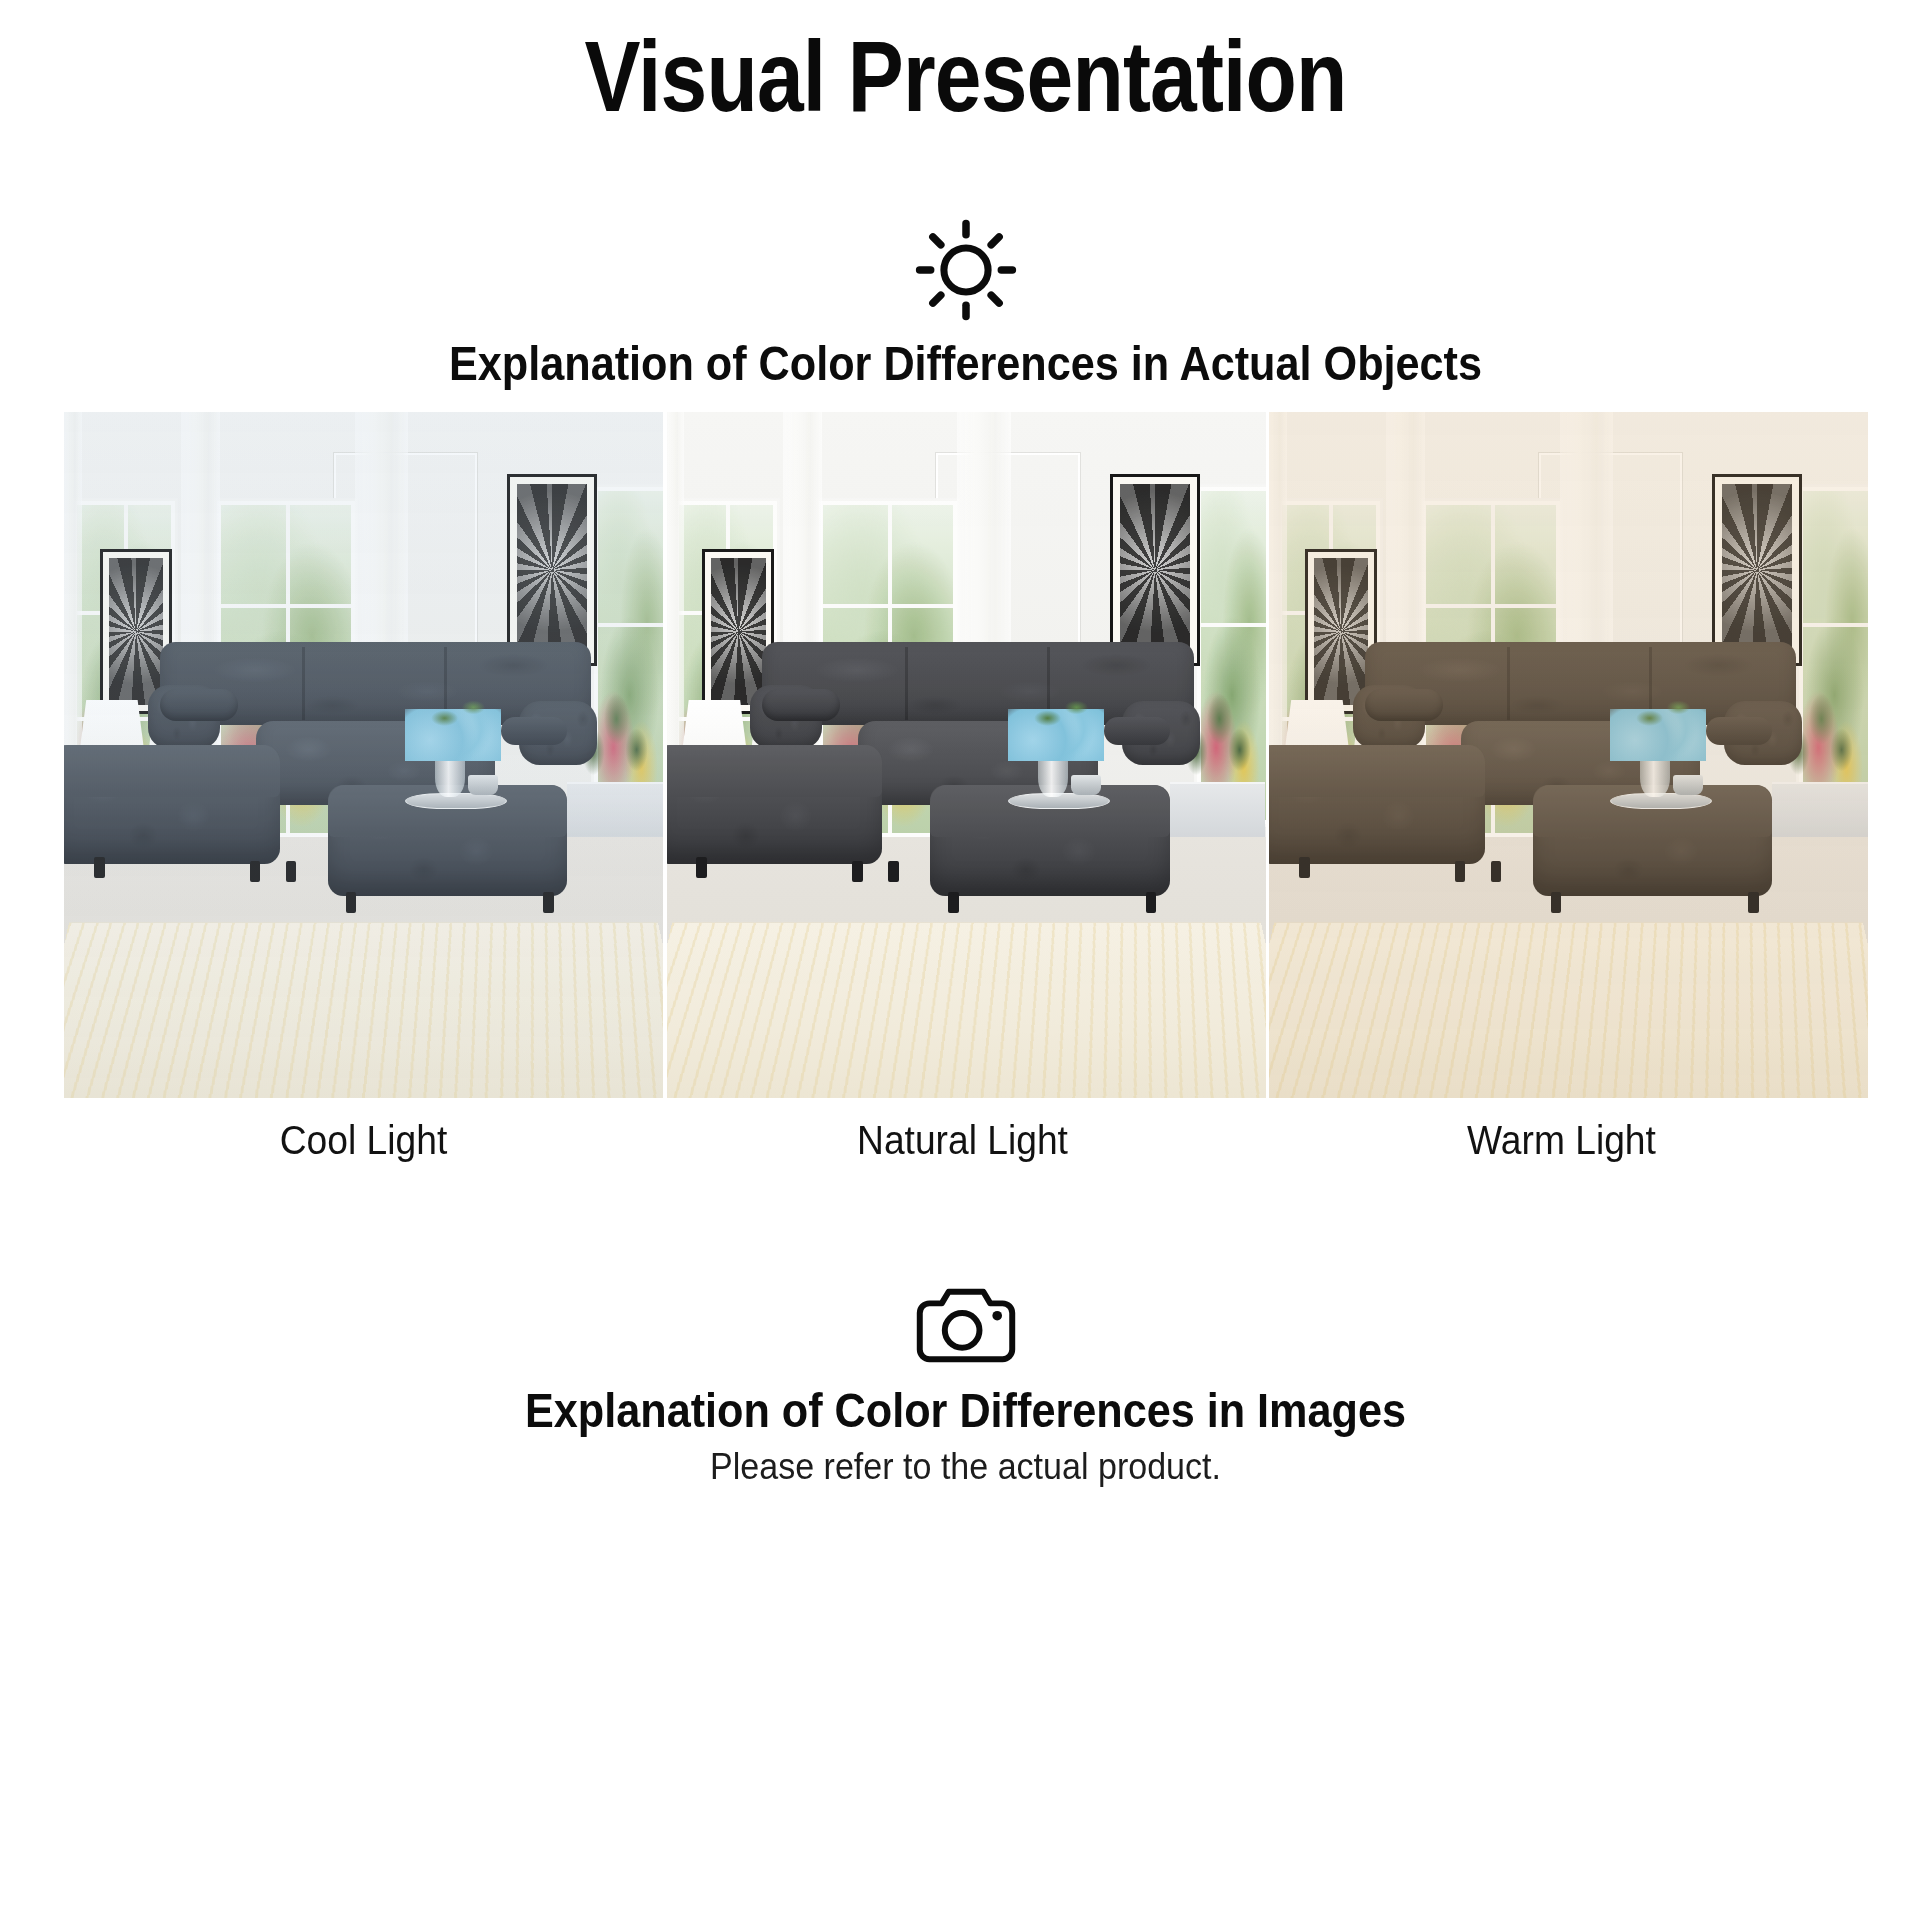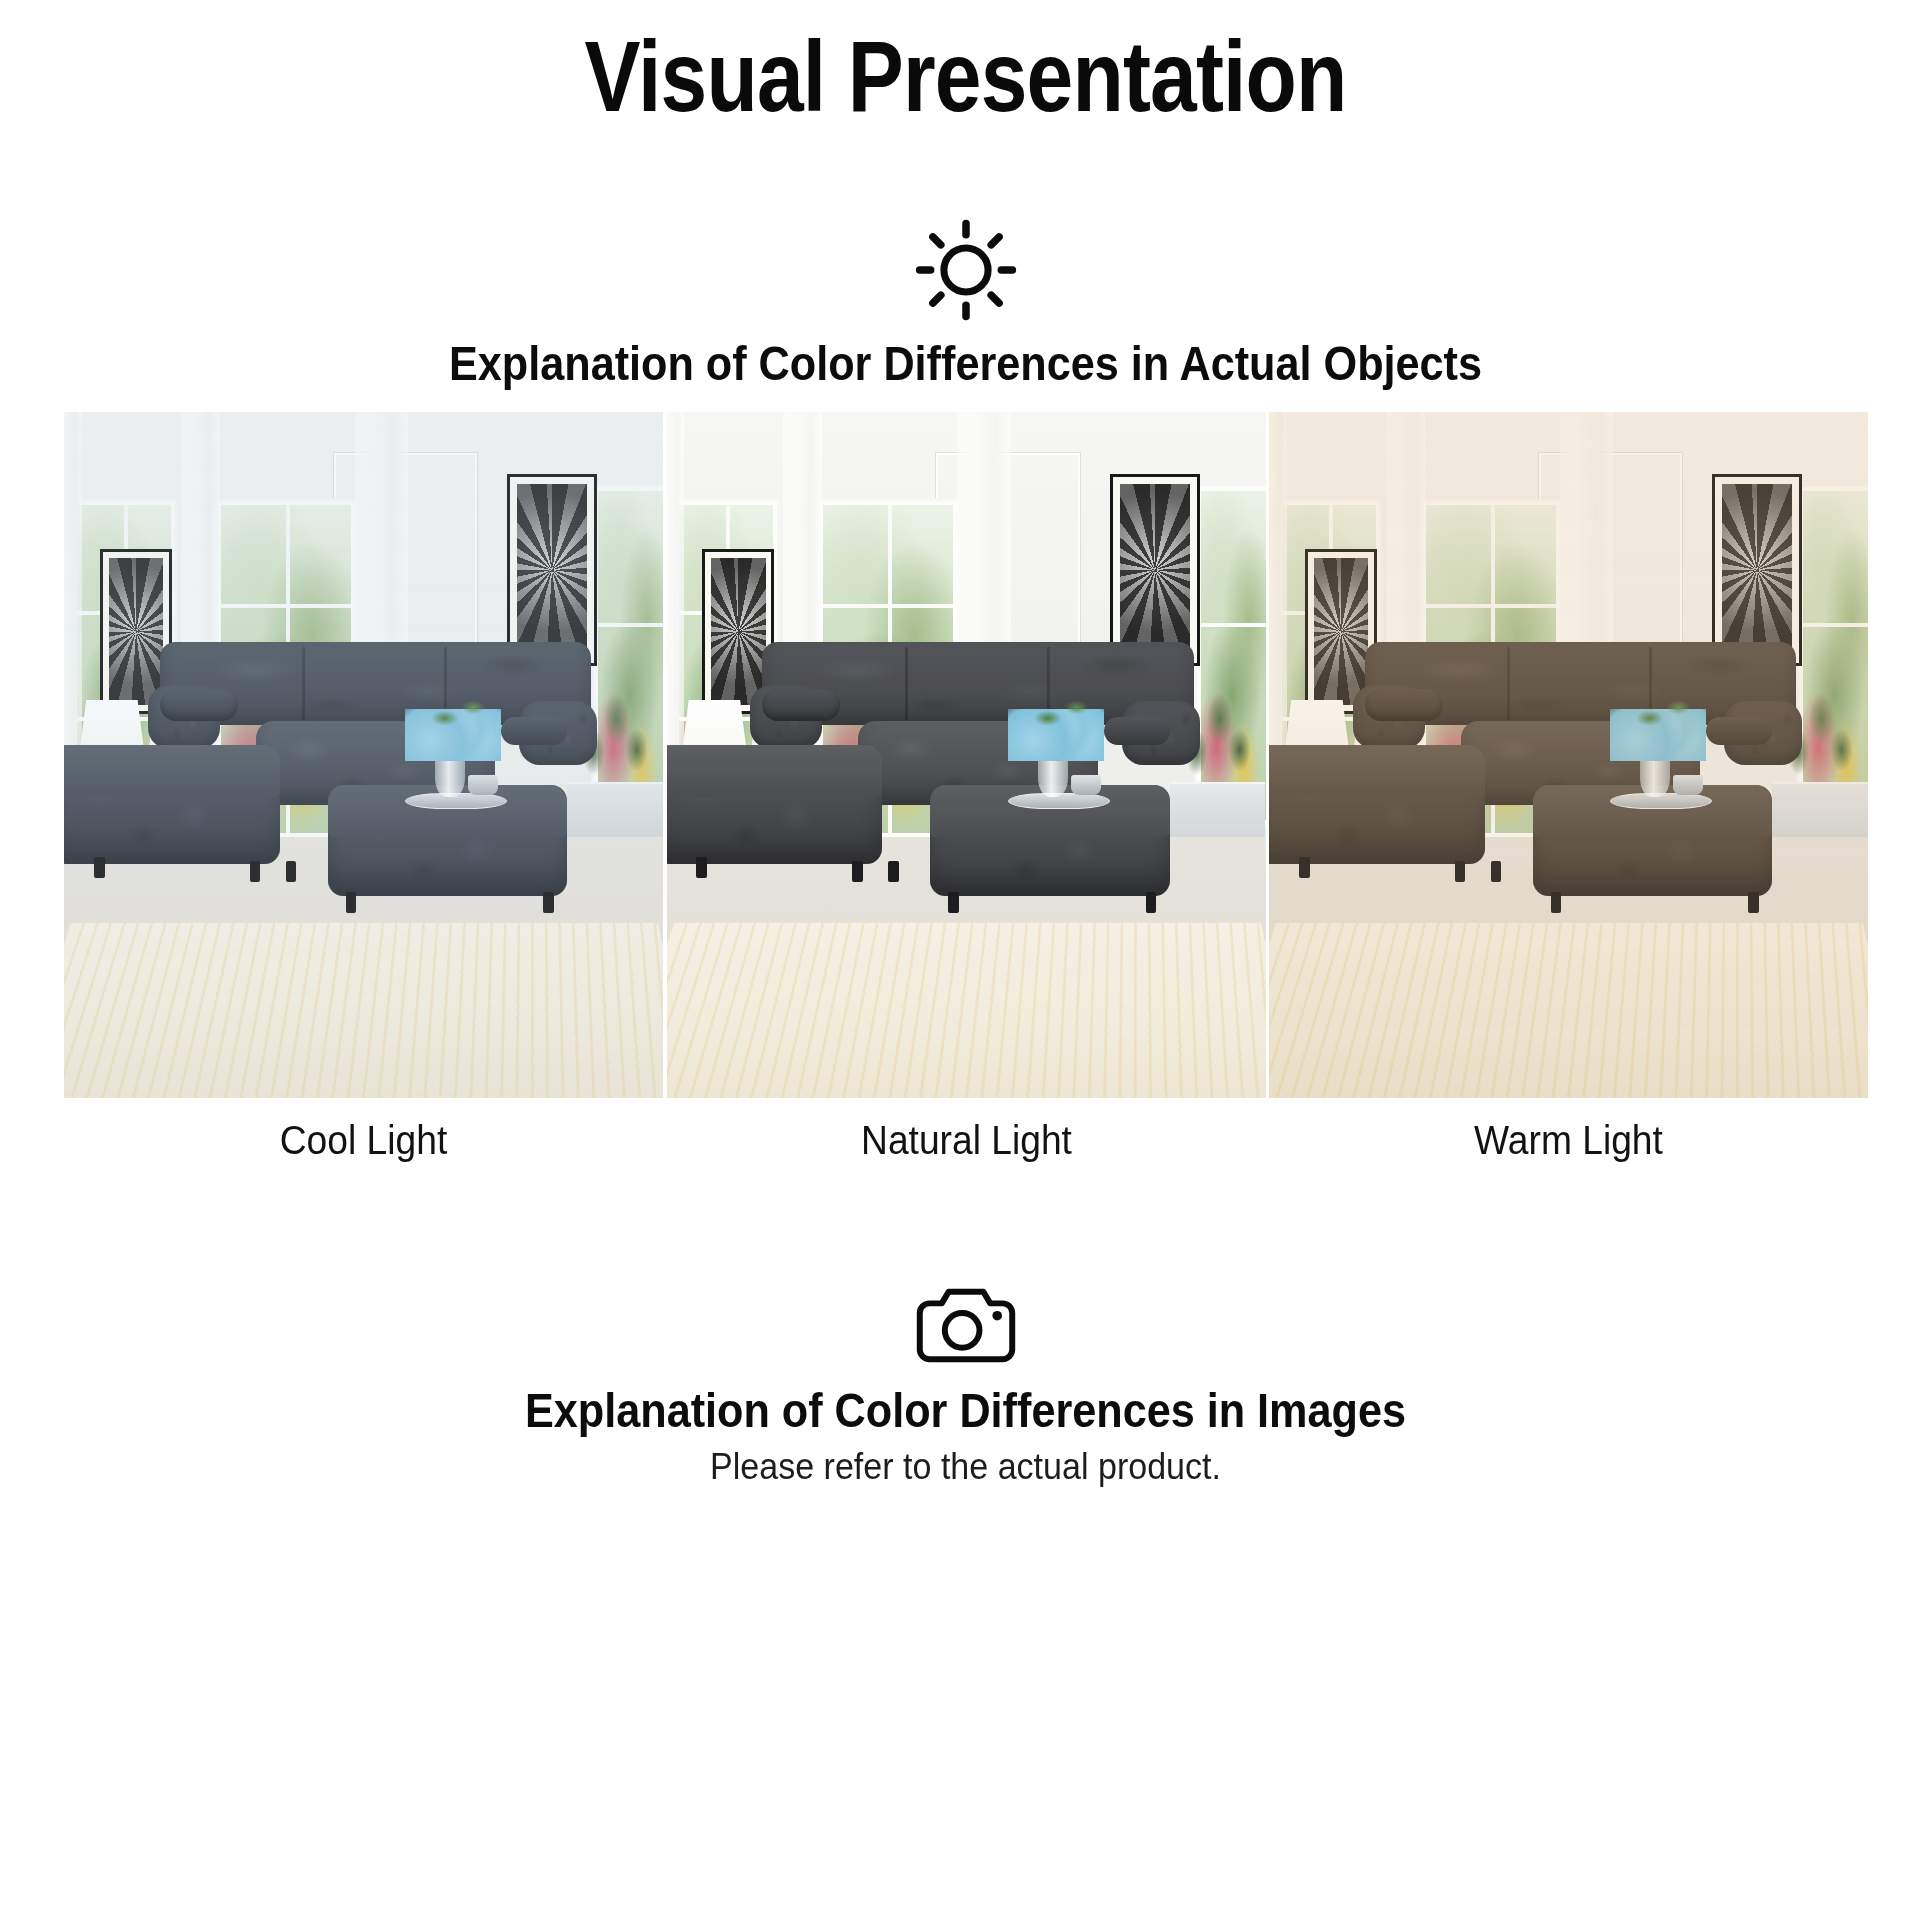--- a/index.html
+++ b/index.html
@@ -270,21 +270,21 @@
 
   
   .tone { position:absolute; inset:0; pointer-events:none; }
   .tone-cool { background: linear-gradient(180deg, rgba(186,208,228,.17), rgba(196,214,230,.10)); }
   .tone-nat  { background: linear-gradient(180deg, rgba(255,255,255,.03), rgba(250,250,248,.02)); }
   .tone-warm { background: linear-gradient(180deg, rgba(226,186,132,.20), rgba(214,176,128,.14)); }
 
   
   .cap-row {
     position:absolute; top:1118px; left:64px; width:1804px;
-    display:flex; justify-content:space-between;
+    display:flex; justify-content:flex-start;
   }
   .caption {
     width:599px; text-align:center;
     font-size:40px; font-weight:400; color:#121212;
     font-family:"Liberation Sans Narrow","Liberation Sans",sans-serif;
     transform: scaleX(0.93);
   }
 
   
   .device-row {

